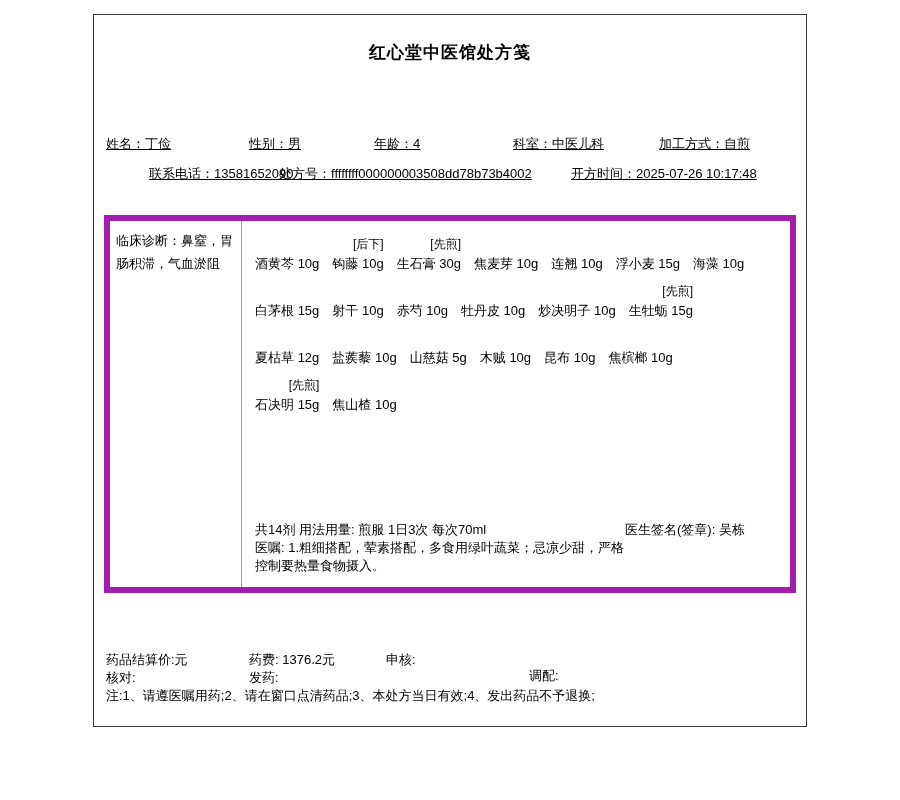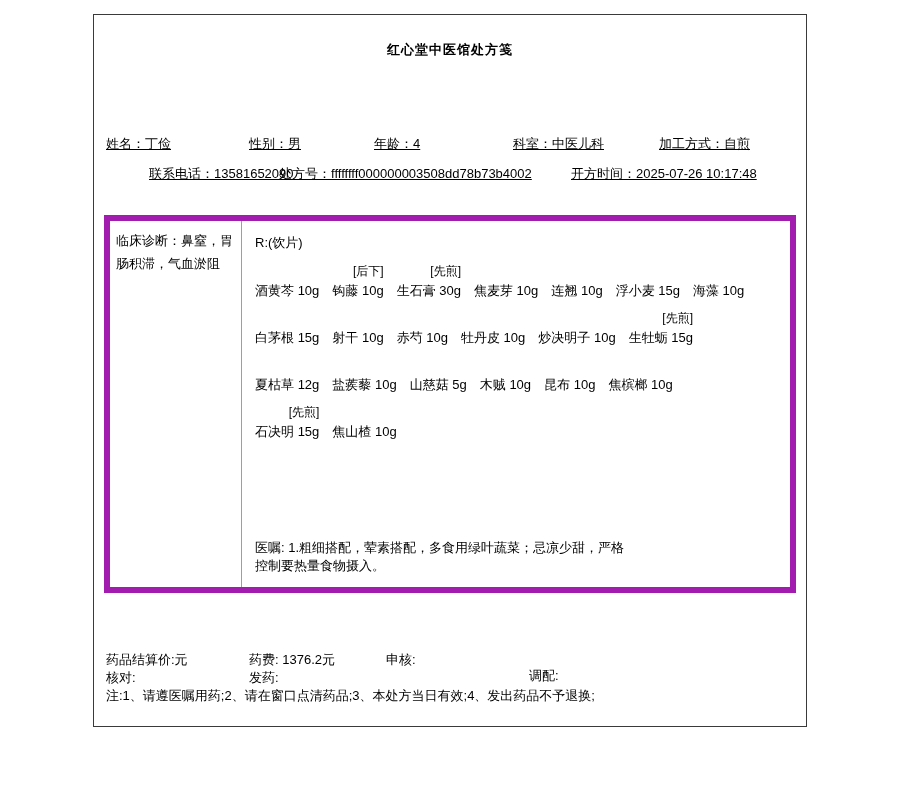--- a/index.html
+++ b/index.html
@@ -1,21 +1,21 @@
 <!DOCTYPE html>
 <html><head>
 <meta charset="utf-8">
 <style>
   * { margin:0; padding:0; box-sizing:border-box; }
   html,body { width:900px; height:800px; background:#fff; color:#000;
     font-family:"Liberation Sans","DejaVu Sans",sans-serif; font-size:13px; }
   .sheet { position:absolute; left:93px; top:14px; width:714px; height:713px;
     border:1px solid #3a3a3a; background:#fff; }
   .title { position:absolute; left:0; top:26px; width:100%; text-align:center;
-    font-size:13px; font-weight:bold; letter-spacing:1px; }
+    font-size:17px; font-weight:bold; letter-spacing:1px; }
   .info { position:absolute; left:0; top:0; width:100%; }
   .info span.pos { position:absolute; white-space:nowrap;text-decoration:underline; }
   .mainbox { position:absolute; left:10px; top:200px; width:692px; height:378px;
     border:6px solid #a21caf; display:flex; }
   .diag-cell { width:132px; border-right:1px solid #9e9e9e; padding:8px 6px;
     line-height:23px; }
   .rx-cell { flex:1; padding:13px 10px 12px 13px; display:flex; flex-direction:column; }
   .rx-header { height:18px; margin-bottom:9px; }
   .herb-row { white-space:nowrap; margin-bottom:7px; }
   .herb-item { display:inline-flex; flex-direction:column; align-items:flex-end;
@@ -45,21 +45,20 @@
     <span class="pos" style="left:12px; top:150px;margin-left:43px;"><span>联系电话：</span><span>13581652090</span></span>
     <span class="pos" style="left:185px; top:150px;"><span>处方号：</span><span>ffffffff000000003508dd78b73b4002</span></span>
     <span class="pos" style="left:477px; top:150px;"><span>开方时间：</span><span>2025-07-26 10:17:48</span></span>
   </div>
 
   <div class="mainbox">
     <div class="diag-cell">
       <span>临床诊断：</span><span>鼻窒，胃肠积滞，气血淤阻</span>
     </div>
     <div class="rx-cell">
-      <div class="rx-header">R:(饮片)</div>
       <div>
           <div class="herb-row"><span class="herb-item">
               <span class="herb-tag"></span>
               <span class="herb-line"><span>酒黄芩</span> <span>10g</span></span>
             </span><span class="herb-item">
               <span class="herb-tag">[后下]</span>
               <span class="herb-line"><span>钩藤</span> <span>10g</span></span>
             </span><span class="herb-item">
               <span class="herb-tag">[先煎]</span>
               <span class="herb-line"><span>生石膏</span> <span>30g</span></span>
@@ -116,20 +115,24 @@
             </span></div>
           <div class="herb-row"><span class="herb-item">
               <span class="herb-tag">[先煎]</span>
               <span class="herb-line"><span>石决明</span> <span>15g</span></span>
             </span><span class="herb-item">
               <span class="herb-tag"></span>
               <span class="herb-line"><span>焦山楂</span> <span>10g</span></span>
             </span></div>
         </div>
       <div class="rx-bottom">
+        <div class="rx-line1">
+          <span>共14剂 用法用量: 煎服 1日3次 每次70ml</span>
+          <span class="doctor-sign">医生签名(签章): 吴栋</span>
+        </div>
         <div class="advice">医嘱: 1.粗细搭配，荤素搭配，多食用绿叶蔬菜；忌凉少甜，严格</div>
         <div class="advice">控制要热量食物摄入。</div>
       </div>
     </div>
   </div>
 
   <div class="footer">
     <span class="pos" style="left:2px; top:0;">药品结算价:元</span>
     <span class="pos" style="left:145px; top:0;">药费: 1376.2元</span>
     <span class="pos" style="left:282px; top:0;">申核:</span>

